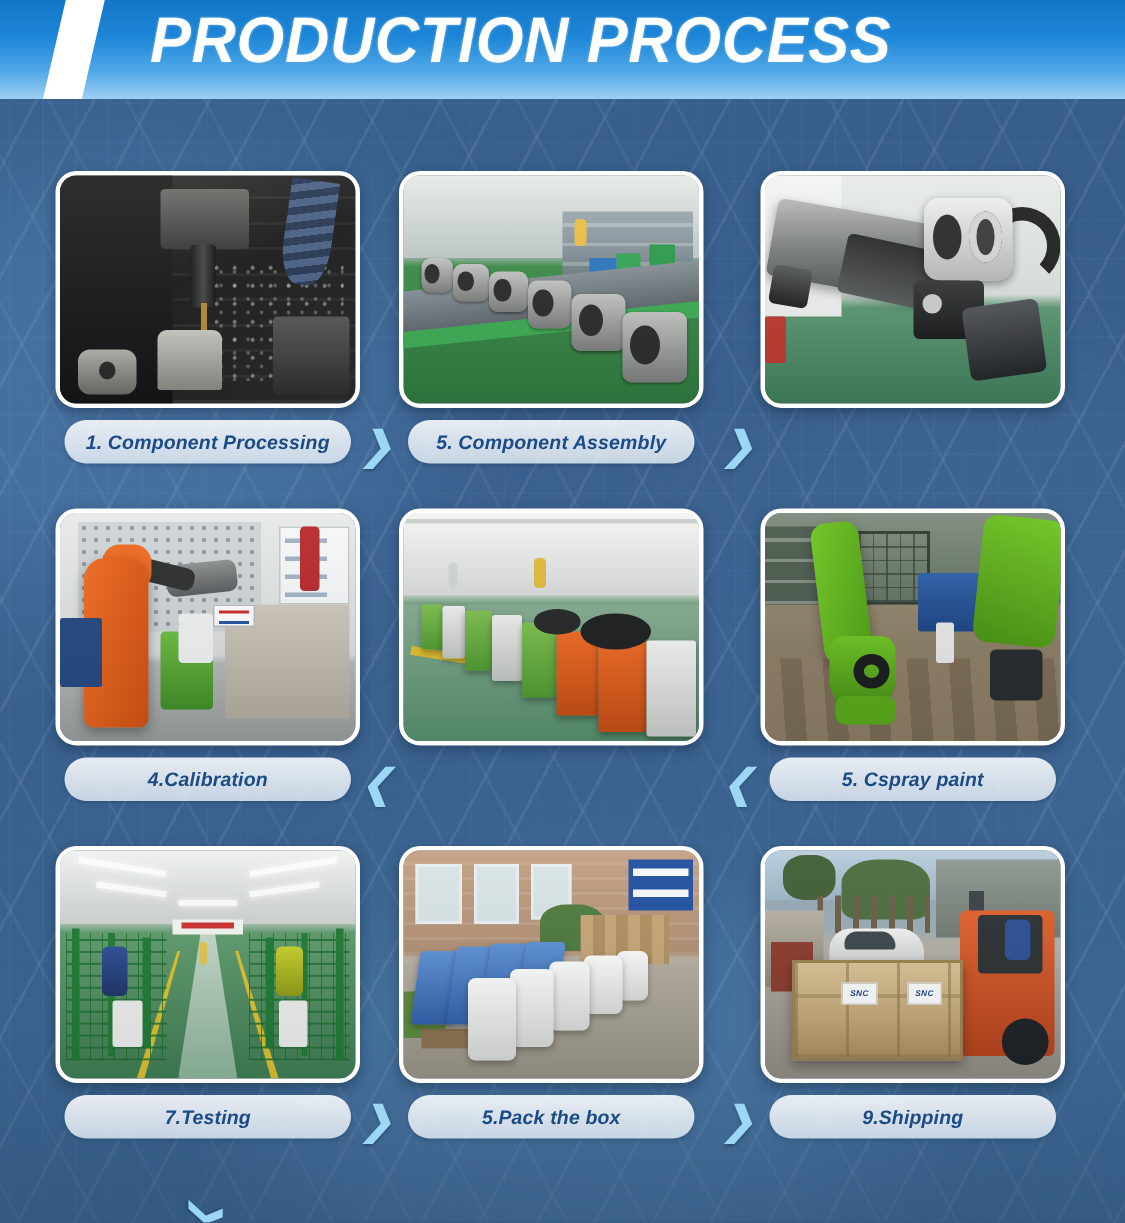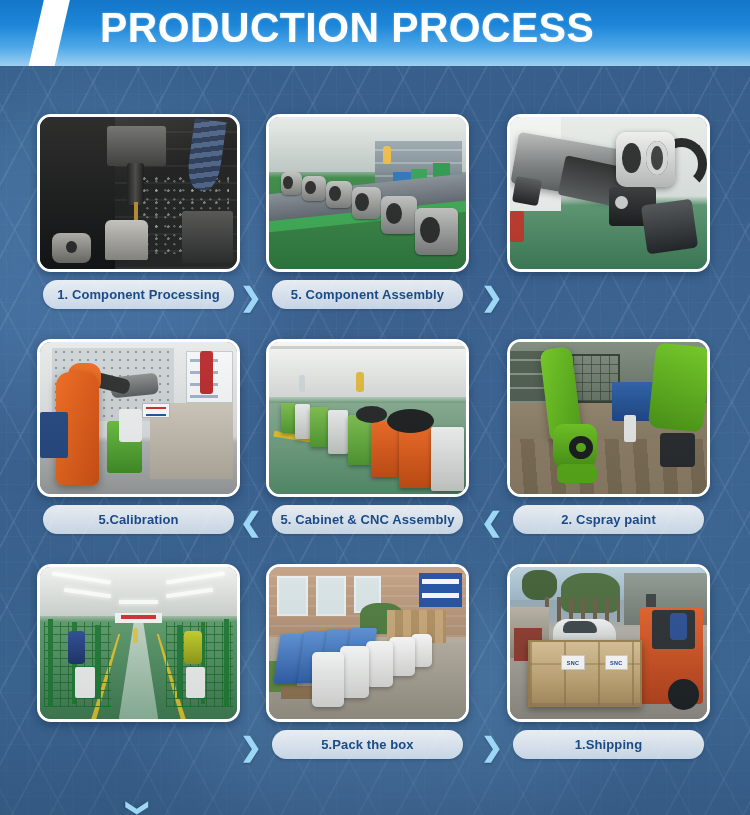--- a/index.html
+++ b/index.html
@@ -10,20 +10,21 @@
     font-family: "Liberation Sans", sans-serif;
     background: #2f5578;
     overflow: hidden;
   }
 
   .page {
     position: relative;
     width: 750px;
     height: 815px;
     overflow: hidden;
+    font-style: italic;
   }
 
   
   .header {
     position: relative;
     width: 750px;
     height: 66px;
     background: linear-gradient(180deg, #1476c8 0%, #1d86d8 38%, #4fa8e8 72%, #9ed0f2 100%);
     overflow: hidden;
   }
@@ -492,21 +493,21 @@
                 <div class="ob orb"></div>
                 <div class="ob green"></div>
               <div class="ob white"></div>
                 <div class="ob sign"></div>
                 <div class="ob blue"></div>
               <div class="tint"></div>
             </div>
           </div>
         </div>
         <div class="pill">
-          <span class="pill-text">5.Calibration</span>
+          <span class="pill-text">4.Calibration</span>
         </div>
       </div>
 
       <div class="arrow arrow-h ah-1">❮</div>
 
       <div class="cell col-2">
         <div class="card">
           <div class="photo">
             <div class="sc s5">
               <div class="ob hall"></div>
@@ -521,23 +522,20 @@
                 <div class="cab c5"></div>
                 <div class="cab c6"></div>
               <div class="cab c7"></div>
                 <div class="cab c8"></div>
               <div class="ob coil2"></div>
                 <div class="ob coil"></div>
               <div class="tint"></div>
             </div>
           </div>
         </div>
-        <div class="pill">
-          <span class="pill-text">5. Cabinet &amp; CNC Assembly</span>
-        </div>
       </div>
 
       <div class="arrow arrow-h ah-2">❮</div>
 
       <div class="cell col-3 wide">
         <div class="card">
           <div class="photo">
             <div class="sc s4">
               <div class="ob bgd"></div>
                 <div class="ob shelf"></div>
@@ -549,21 +547,21 @@
                 <div class="ob grn1"></div>
                 <div class="ob grn2"></div>
               <div class="ob grnbase"></div>
                 <div class="ob blkj"></div>
                 <div class="ob blk2"></div>
               <div class="tint"></div>
             </div>
           </div>
         </div>
         <div class="pill">
-          <span class="pill-text">2. Cspray paint</span>
+          <span class="pill-text">5. Cspray paint</span>
         </div>
       </div>
 
       <div class="arrow arrow-v arrow-down-l1" style="transform: rotate(90deg);">❯</div>
     </div>
 
     <div class="row row-3">
 
       <div class="cell col-1">
         <div class="card">
@@ -589,20 +587,23 @@
               <div class="ob banner"></div>
                 <div class="ob wkr"></div>
               <div class="ob rbt"></div>
                 <div class="ob rbt2"></div>
               <div class="ob cart"></div>
                 <div class="ob cart2"></div>
               <div class="tint"></div>
             </div>
           </div>
         </div>
+        <div class="pill">
+          <span class="pill-text">7.Testing</span>
+        </div>
       </div>
 
       <div class="arrow arrow-h ah-1">❯</div>
 
       <div class="cell col-2">
         <div class="card">
           <div class="photo">
             <div class="sc s8">
               <div class="ob bld"></div>
               <div class="win w1"></div>
@@ -653,19 +654,19 @@
               <div class="ob drv"></div>
                 <div class="ob forkw"></div>
               <div class="ob crate"></div>
               <div class="lbl lbl1">SNC</div>
               <div class="lbl lbl2">SNC</div>
               <div class="tint"></div>
             </div>
           </div>
         </div>
         <div class="pill">
-          <span class="pill-text">1.Shipping</span>
+          <span class="pill-text">9.Shipping</span>
         </div>
       </div>
     </div>
 
   </div>
 </div>
 
 </body></html>

